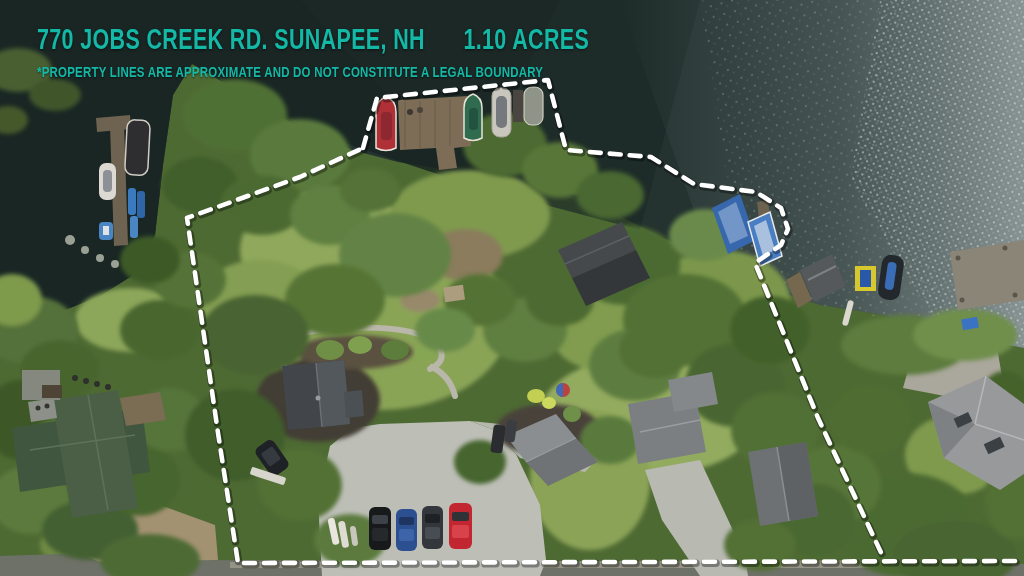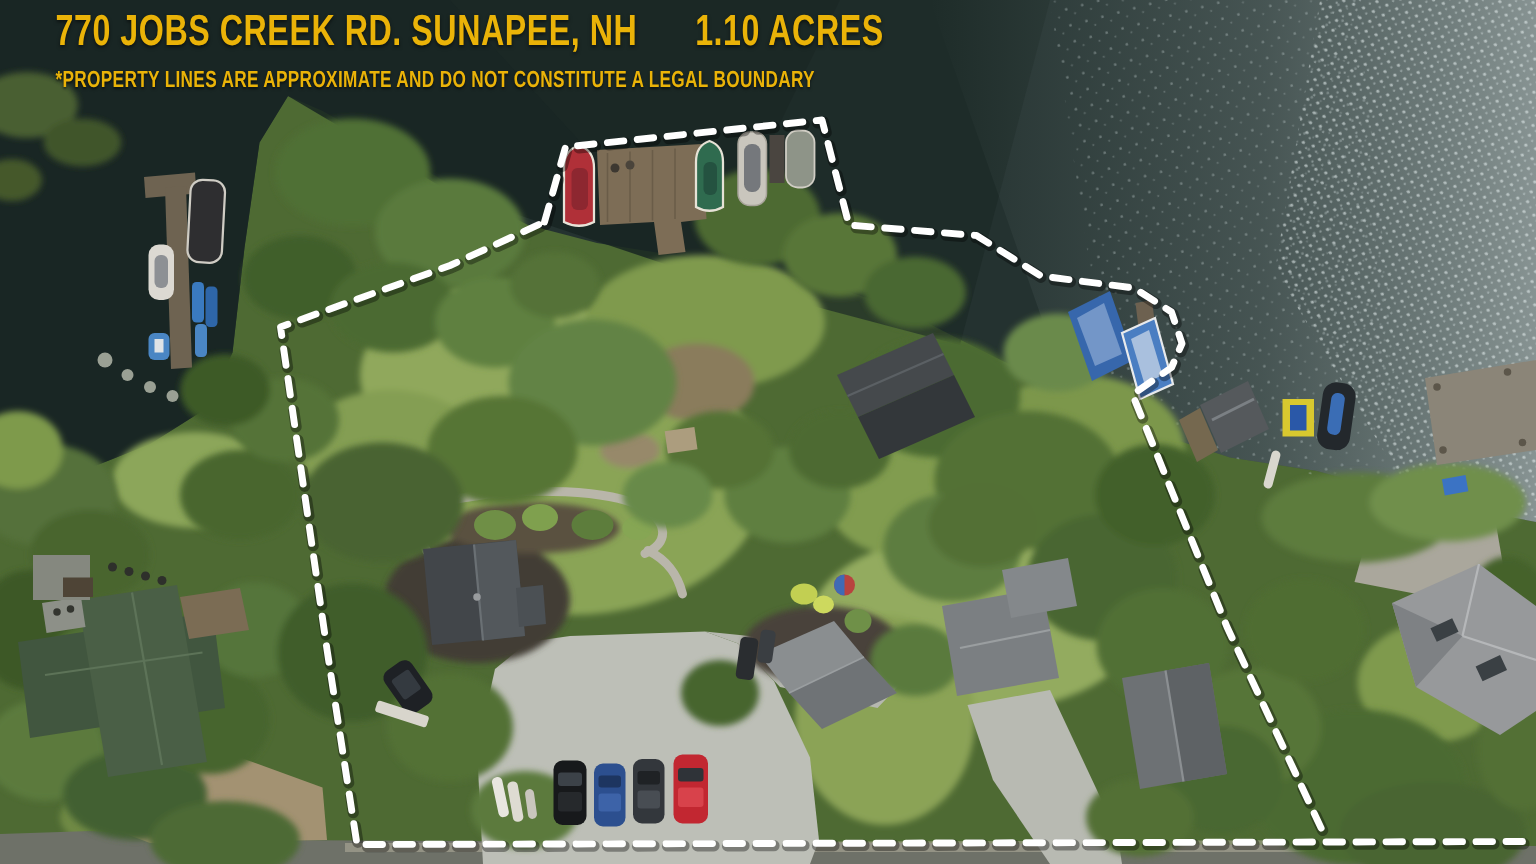--- a/index.html
+++ b/index.html
@@ -1,19 +1,19 @@
 <!DOCTYPE html>
 <html><head>
 <meta charset="utf-8">
 <style>
   html,body{margin:0;padding:0;background:#111;}
   .stage{position:relative;width:1024px;height:576px;overflow:hidden;
          font-family:"Liberation Sans","DejaVu Sans",sans-serif;background:#22302e;}
   .stage svg{position:absolute;inset:0;display:block;}
-  .overlay{position:absolute;left:37px;top:5px;color:#eab308;z-index:5;}
+  .overlay{position:absolute;left:37px;top:23px;color:#14b8a6;z-index:5;}
   .title-row{display:flex;align-items:baseline;white-space:nowrap;
              transform:scaleX(.74);transform-origin:left top;
              font-weight:bold;font-size:29px;letter-spacing:.5px;
              text-shadow:0 1px 3px rgba(0,0,0,.55);}
   .title-gap{display:inline-block;width:52px;}
   .subtitle{margin-top:7px;white-space:nowrap;transform:scaleX(.74);transform-origin:left top;
             font-weight:bold;font-size:15.5px;letter-spacing:.3px;
             text-shadow:0 1px 2px rgba(0,0,0,.55);}
 </style>
 </head>

